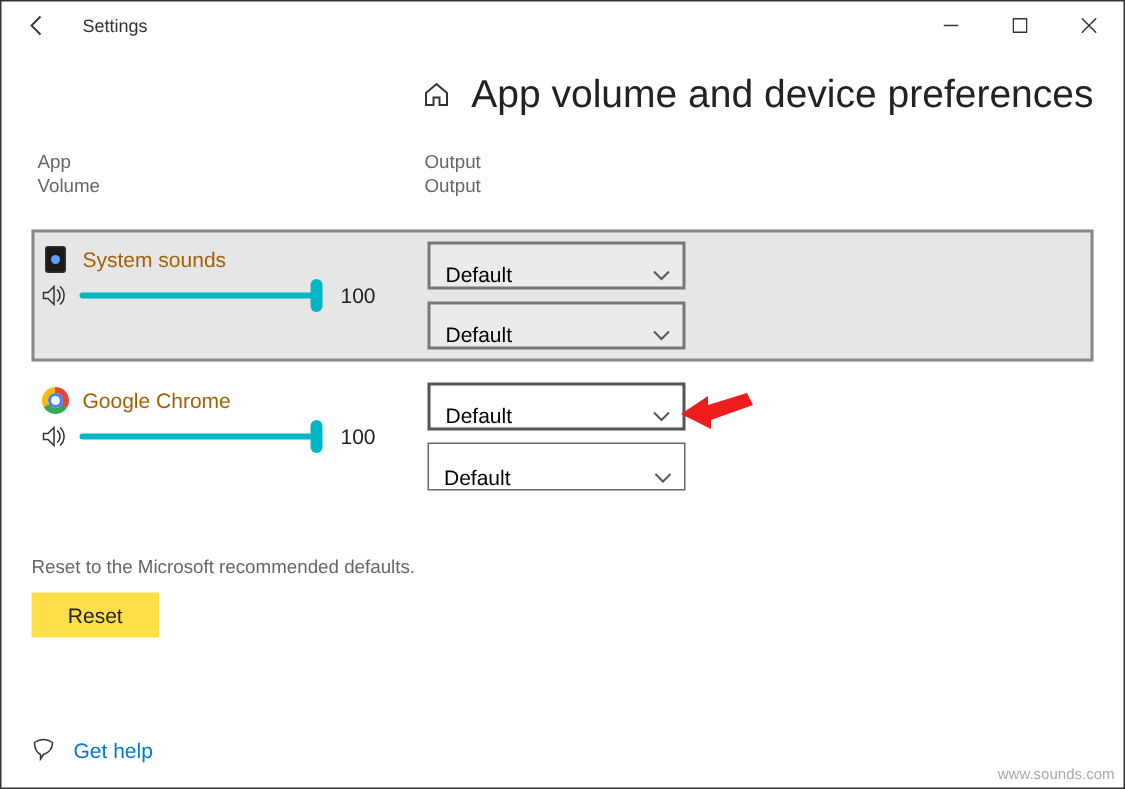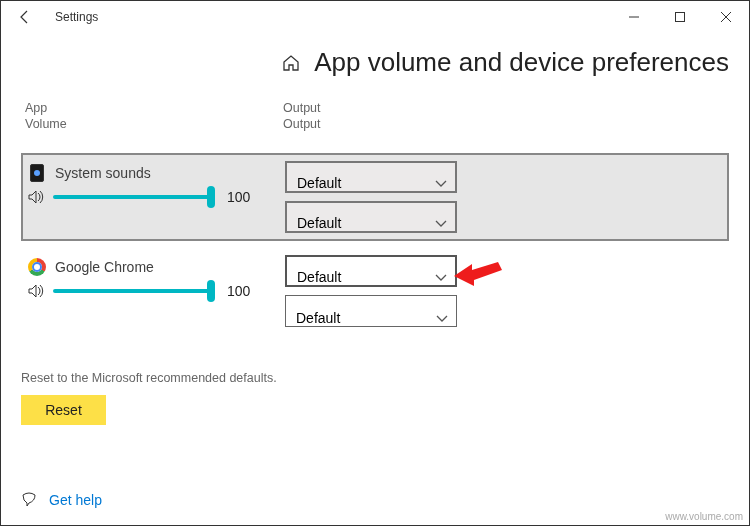--- a/index.html
+++ b/index.html
@@ -50,21 +50,21 @@
     .app-row.selected {
       background: #e6e6e6;
       border: 2px solid #888;
     }
     .app-left { width: 258px; display: flex; flex-direction: column; gap: 6px; padding-top: 2px; }
     .app-name-row { display: flex; align-items: center; gap: 8px; }
     .app-icon {
       width: 20px; height: 20px; display: inline-flex;
       align-items: center; justify-content: center;
     }
-    .app-name { font-size: 14px; color: #404040; }
+    .app-name { font-size: 14px; color: #a16207; }
     .slider-row { display: flex; align-items: center; gap: 6px; }
     .vol-icon { width: 20px; color: #333; display: inline-flex; justify-content: center; }
     .slider-track {
       position: relative;
       width: 158px; height: 4px;
       background: #00b7c3;
       border-radius: 2px;
     }
     .slider-thumb {
       position: absolute;
@@ -271,13 +271,13 @@
     <span class="txt">Get help</span>
   </div>
 </div>
 
 <div class="arrow-annotation">
   <svg width="50" height="30" viewBox="0 0 50 30">
     <polygon points="0,18 18,6 18,12 44,4 48,12 20,22 20,28" fill="#ee1c1c"></polygon>
   </svg>
 </div>
 
-<div class="watermark">www.volume.com</div>
+<div class="watermark">www.sounds.com</div>
 
 </body></html>

